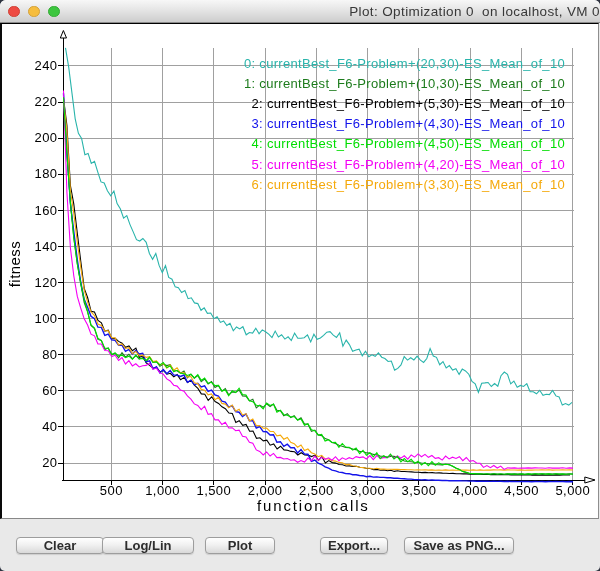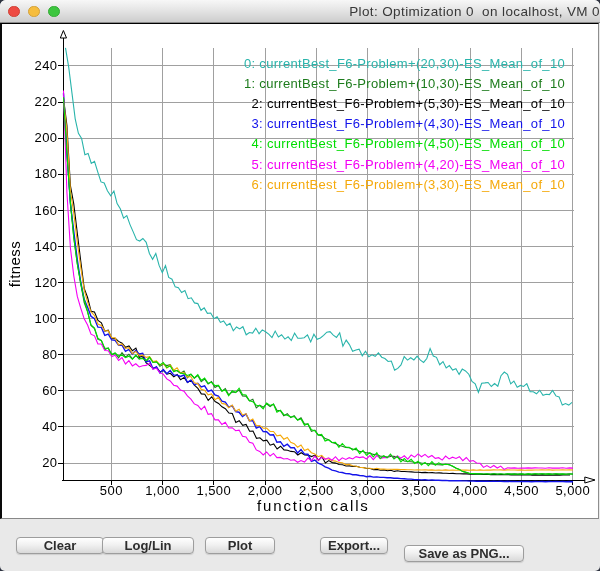--- a/index.html
+++ b/index.html
@@ -117,15 +117,15 @@
 <text class="leg" x="565" y="148.4" text-anchor="end" fill="#00dd00">4: currentBest_F6-Problem+(4,50)-ES_Mean_of_10</text>
 <text class="leg" x="565" y="168.5" text-anchor="end" fill="#f400f4">5: currentBest_F6-Problem+(4,20)-ES_Mean_of_10</text>
 <text class="leg" x="565" y="188.6" text-anchor="end" fill="#f5a90a">6: currentBest_F6-Problem+(3,30)-ES_Mean_of_10</text>
     </g>
   </svg>
   <div id="btnrow">
     <div class="btn" style="left:16px;width:88px;">Clear</div>
     <div class="btn" style="left:102px;width:92px;">Log/Lin</div>
     <div class="btn" style="left:205px;width:70px;">Plot</div>
     <div class="btn" style="left:320px;width:68px;">Export...</div>
-    <div class="btn" style="left:404px;width:120px;margin-top:8px;">Save as PNG...</div>
+    <div class="btn" style="left:404px;width:110px;">Save as PNG...</div>
   </div>
 </div>
 
 </body></html>

